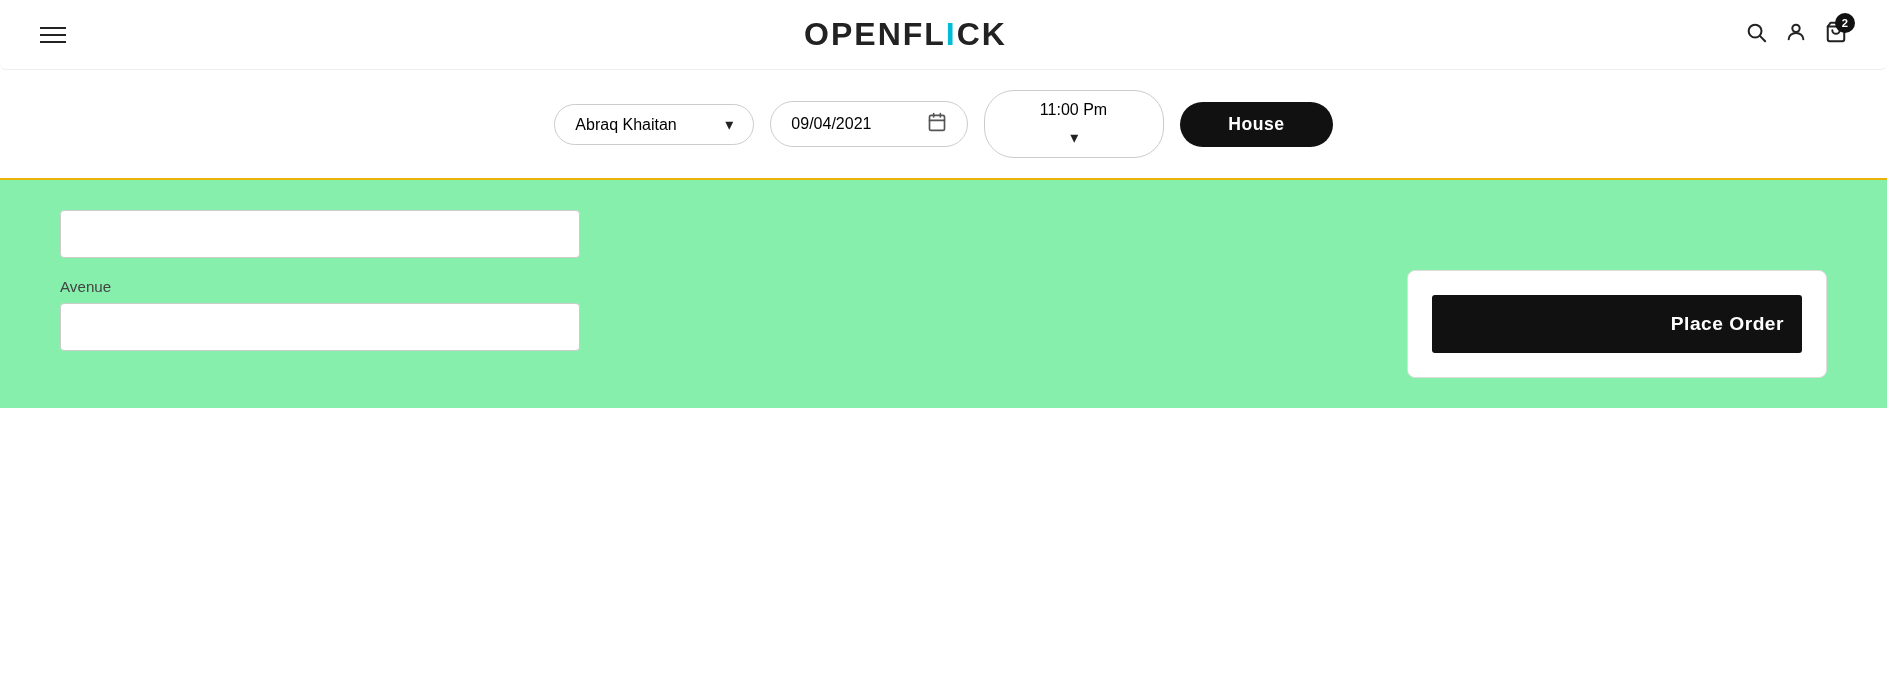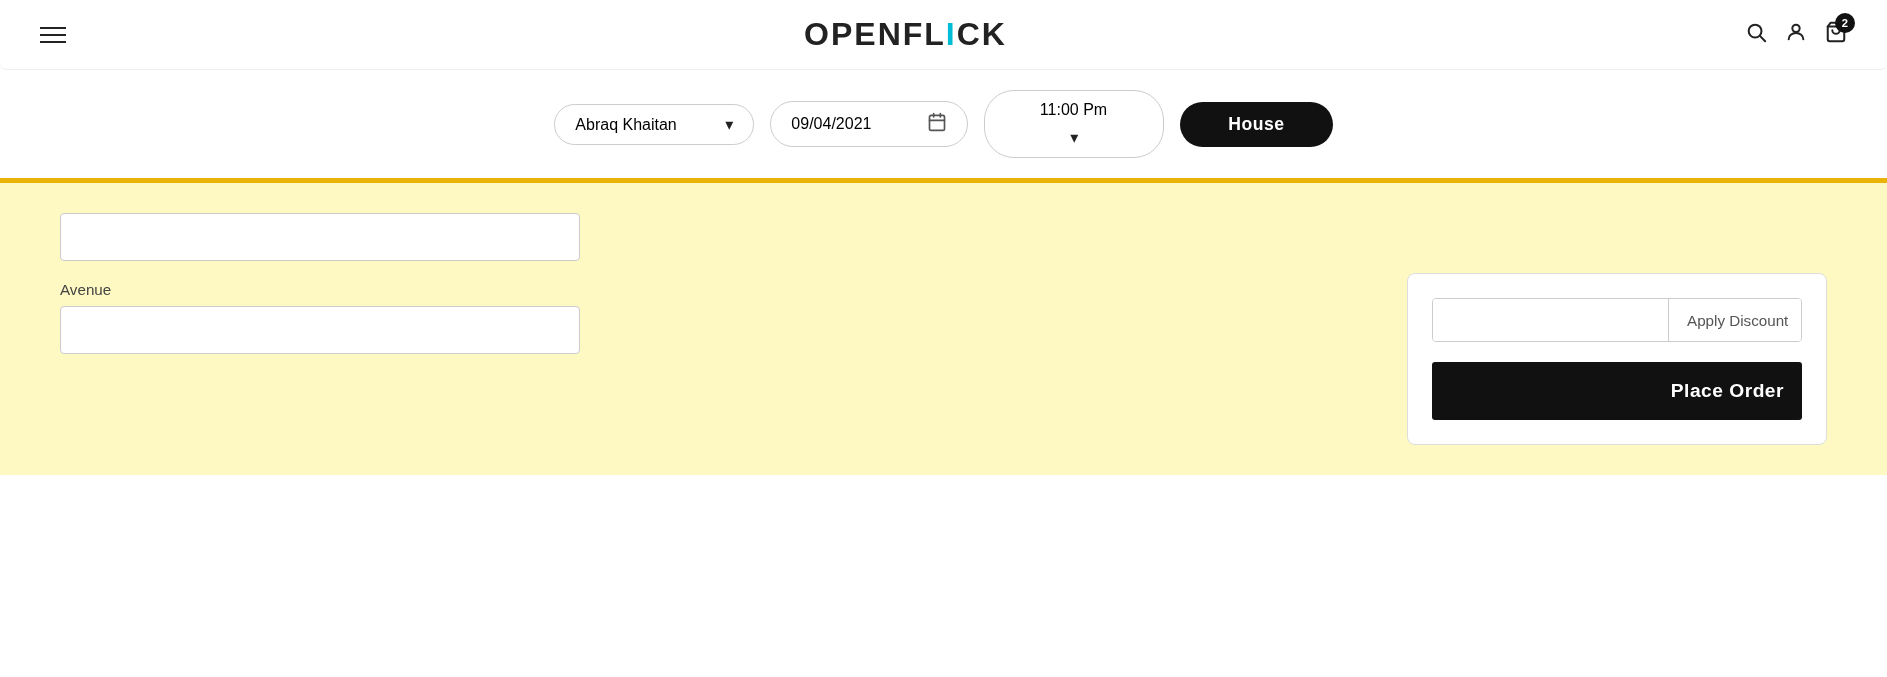--- a/index.html
+++ b/index.html
@@ -46,21 +46,21 @@
       font-weight: bold;
     }
 
     
     .search-bar {
       display: flex;
       align-items: center;
       gap: 16px;
       padding: 20px 0;
       justify-content: center;
-      border-bottom: 5px solid #eab308;
+      border-bottom: 2px solid #eab308;
       background: #fff;
     }
     .search-select {
       display: flex;
       align-items: center;
       border: 1.5px solid #ccc;
       border-radius: 30px;
       padding: 10px 20px;
       font-size: 1rem;
       background: #fff;
@@ -127,21 +127,21 @@
       font-weight: 600;
       cursor: pointer;
       letter-spacing: 0.5px;
     }
 
     
     .main-content {
       display: flex;
       padding: 30px 60px;
       max-width: 1887px;
-      background: #fef9c3;
+      background: #86efac;
     }
 
     
     .form-section {
       flex: 0 0 520px;
       max-width: 520px;
     }
     .form-group {
       margin-bottom: 20px;
     }
@@ -331,22 +331,18 @@
     </div>
 
 
   </div>
 
   <div class="middle-section"></div>
 
   <div class="order-section">
     <div class="order-panel">
       
-      <div class="discount-row">
-        <input type="text" class="discount-input" value="" style="">
-        <button class="apply-discount-btn">Apply Discount</button>
-      </div>
       
       <button class="place-order-btn">Place Order</button>
     </div>
   </div>
 
 </div>
 
 </body></html>

